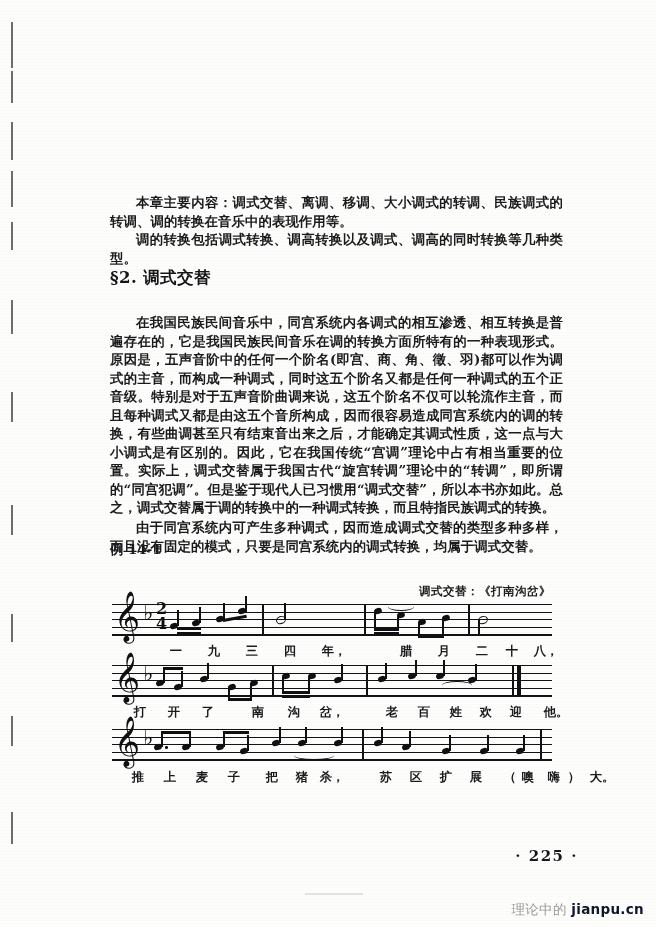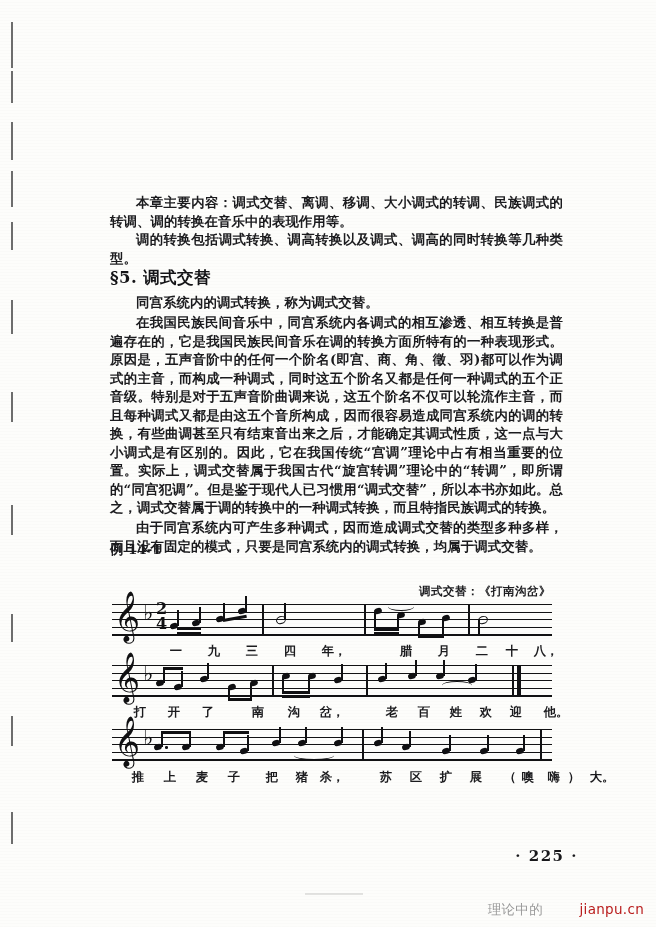--- a/index.html
+++ b/index.html
@@ -251,21 +251,21 @@
   .watermark{
     position:absolute;
     right:12px;
     bottom:8px;
     font-size:13.5px;
     font-family:"DejaVu Sans", sans-serif;
     color:#9a9a9a;
     letter-spacing:0.3px;
     white-space:nowrap;
   }
-  .watermark .dotcn{ color:#b91c1c; font-weight:400;margin-left:32px; }
+  .watermark .dotcn{ color:#0f172a; font-weight:700; }
 
   .footer-speck{
     position:absolute;
     left:305px; bottom:32px;
     width:58px; height:2px;
     background:rgba(0,0,0,0.10);
   }
 </style>
 </head>
 <body>
@@ -285,22 +285,21 @@
   <i style="top:716px;height:30px;"></i>
   <i style="top:812px;height:32px;"></i>
 </div>
 
 <div class="content">
 
 
   <div class="para indent" style="top:230px;">调的转换包括调式转换、调高转换以及调式、调高的同时转换等几种类型。</div>
   <div class="para indent" style="top:193px;">本章主要内容：调式交替、离调、移调、大小调式的转调、民族调式的转调、调的转换在音乐中的表现作用等。</div>
 
-  <div class="section-head" style="top:267px;">§5. 调式交替</div>
-  <div class="para indent" style="top:293px;">同宫系统内的调式转换，称为调式交替。</div>
+  <div class="section-head" style="top:267px;">§2. 调式交替</div>
   <div class="para indent" style="top:313px;">在我国民族民间音乐中，同宫系统内各调式的相互渗透、相互转换是普遍存在的，它是我国民族民间音乐在调的转换方面所特有的一种表现形式。原因是，五声音阶中的任何一个阶名(即宫、商、角、徵、羽)都可以作为调式的主音，而构成一种调式，同时这五个阶名又都是任何一种调式的五个正音级。特别是对于五声音阶曲调来说，这五个阶名不仅可以轮流作主音，而且每种调式又都是由这五个音所构成，因而很容易造成同宫系统内的调的转换，有些曲调甚至只有结束音出来之后，才能确定其调式性质，这一点与大小调式是有区别的。因此，它在我国传统“宫调”理论中占有相当重要的位置。实际上，调式交替属于我国古代“旋宫转调”理论中的“转调”，即所谓的“同宫犯调”。但是鉴于现代人已习惯用“调式交替”，所以本书亦如此。总之，调式交替属于调的转换中的一种调式转换，而且特指民族调式的转换。</div>
   <div class="para indent" style="top:518px;">由于同宫系统内可产生多种调式，因而造成调式交替的类型多种多样，而且没有固定的模式，只要是同宫系统内的调式转换，均属于调式交替。</div>
 
   <div class="example-label" style="top:541px;">例 14-1</div>
 
   <div class="attribution" style="left:419px; top:584px;">调式交替：《打南沟岔》</div>
 
   <div class="score" style="top:604px;">
     <div class="system">
       <div class="staff">

